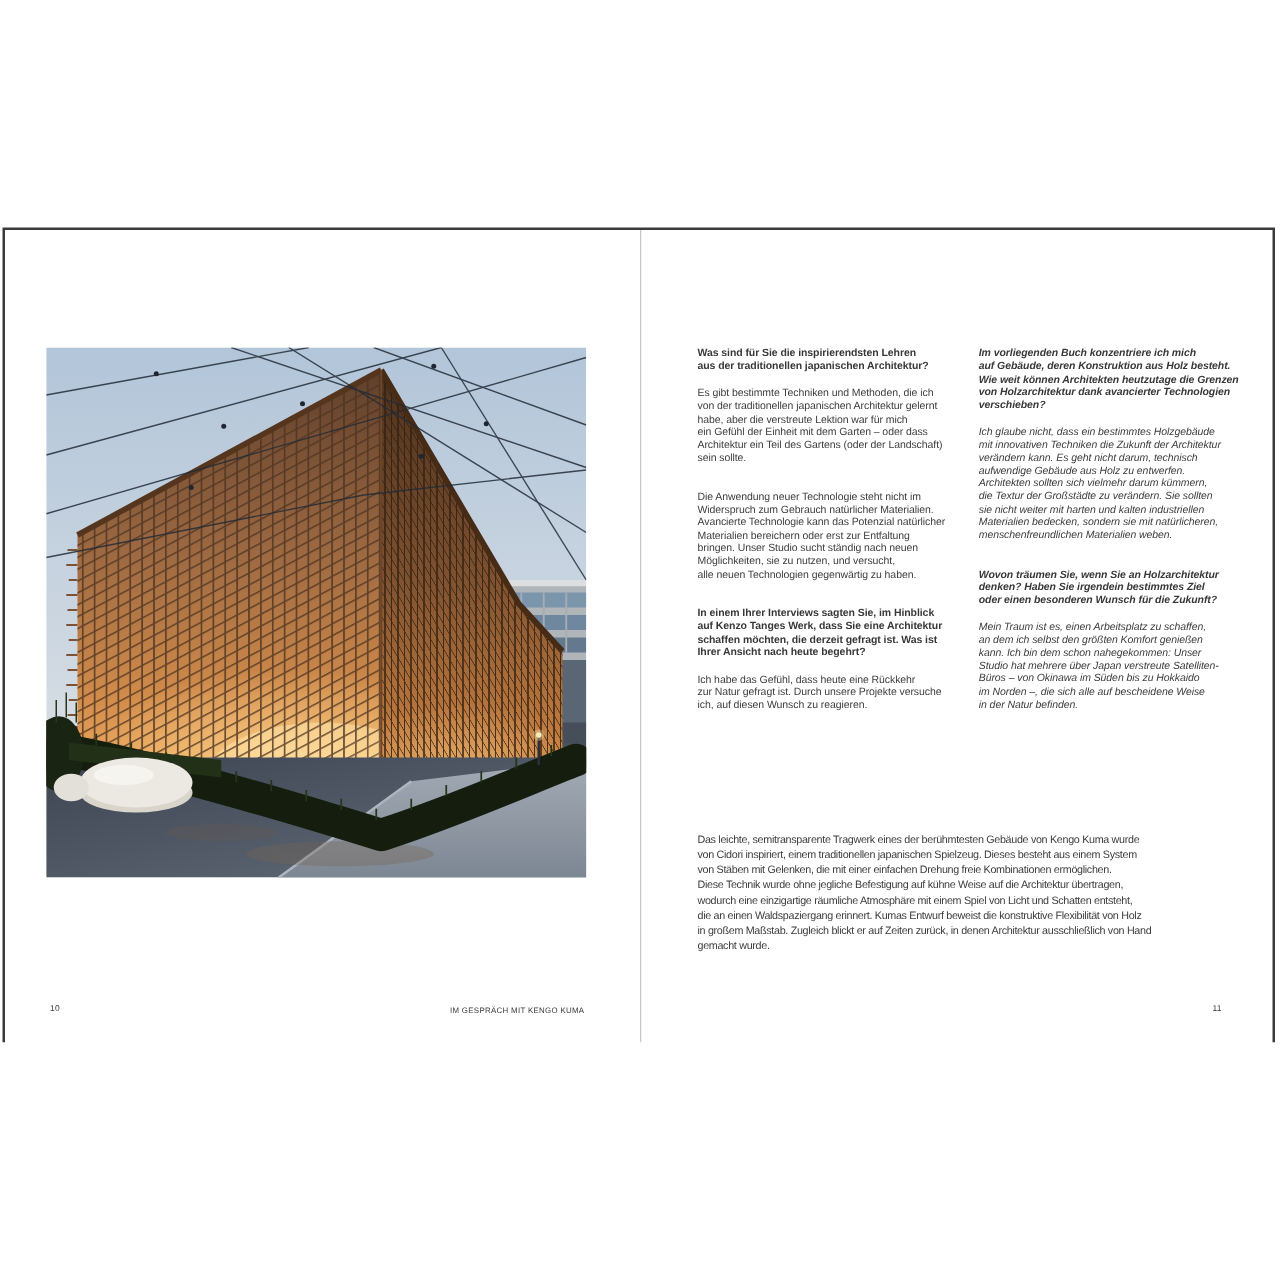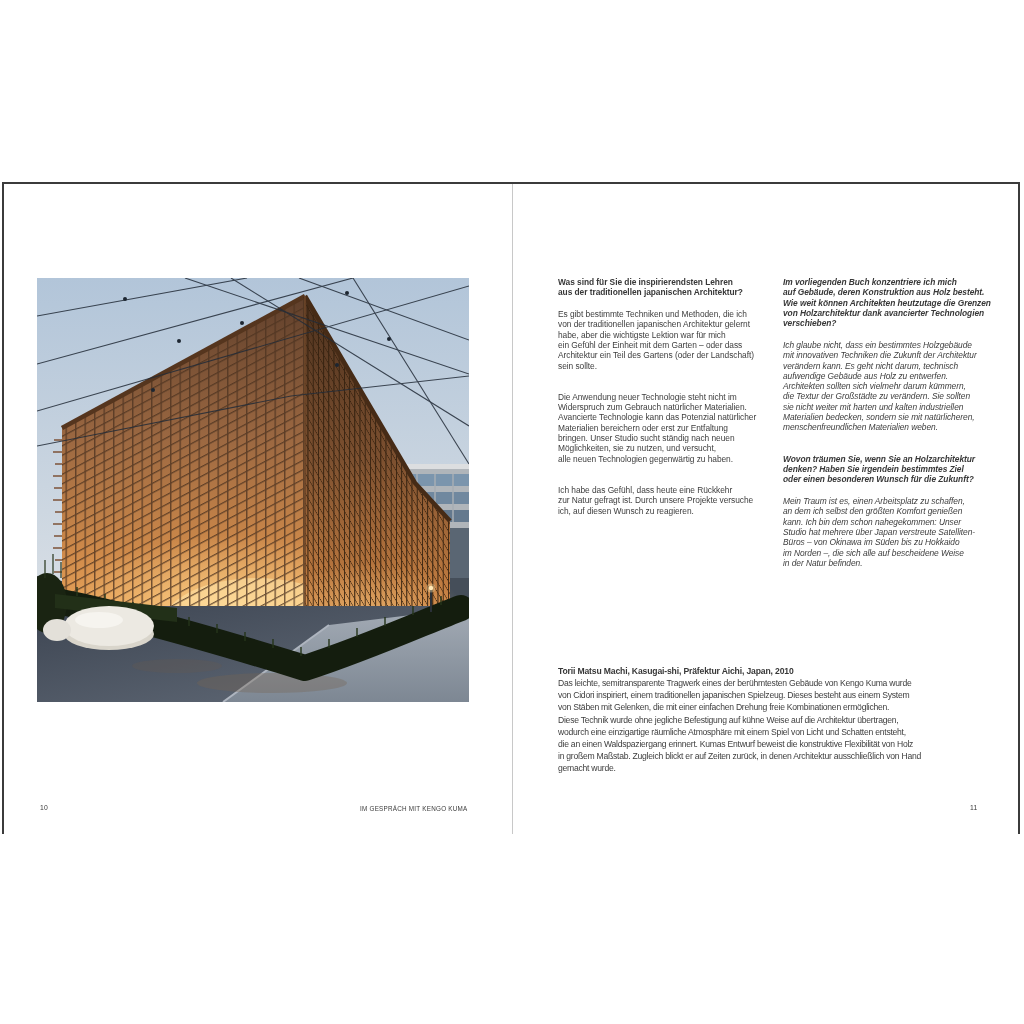--- a/index.html
+++ b/index.html
@@ -195,31 +195,35 @@
 
     <div class="spine"></div>
 
     <div>
 
       <div class="qa-col col1">
         <div class="q">Was sind für Sie die inspirierendsten Lehren
 aus der traditionellen japanischen Architektur?</div>
         <div class="a">Es gibt bestimmte Techniken und Methoden, die ich
 von der traditionellen japanischen Architektur gelernt
-habe, aber die wichtigste Lektion war für mich
+habe, aber die verstreute Lektion war für mich
 ein Gefühl der Einheit mit dem Garten – oder dass
 Architektur ein Teil des Gartens (oder der Landschaft)
 sein sollte.</div>
         <div class="a">Die Anwendung neuer Technologie steht nicht im
 Widerspruch zum Gebrauch natürlicher Materialien.
 Avancierte Technologie kann das Potenzial natürlicher
 Materialien bereichern oder erst zur Entfaltung
 bringen. Unser Studio sucht ständig nach neuen
 Möglichkeiten, sie zu nutzen, und versucht,
 alle neuen Technologien gegenwärtig zu haben.</div>
+        <div class="q">In einem Ihrer Interviews sagten Sie, im Hinblick
+auf Kenzo Tanges Werk, dass Sie eine Architektur
+schaffen möchten, die derzeit gefragt ist. Was ist
+Ihrer Ansicht nach heute begehrt?</div>
         <div class="a">Ich habe das Gefühl, dass heute eine Rückkehr
 zur Natur gefragt ist. Durch unsere Projekte versuche
 ich, auf diesen Wunsch zu reagieren.</div>
       </div>
 
       <div class="qa-col col2">
         <div class="q">Im vorliegenden Buch konzentriere ich mich
 auf Gebäude, deren Konstruktion aus Holz besteht.
 Wie weit können Architekten heutzutage die Grenzen
 von Holzarchitektur dank avancierter Technologien
@@ -239,21 +243,20 @@
         <div class="a">Mein Traum ist es, einen Arbeitsplatz zu schaffen,
 an dem ich selbst den größten Komfort genießen
 kann. Ich bin dem schon nahegekommen: Unser
 Studio hat mehrere über Japan verstreute Satelliten-
 Büros – von Okinawa im Süden bis zu Hokkaido
 im Norden –, die sich alle auf bescheidene Weise
 in der Natur befinden.</div>
       </div>
 
       <div class="caption">
-        <div class="cap-loc">Torii Matsu Machi, Kasugai-shi, Präfektur Aichi, Japan, 2010</div>
         <div class="cap-body">Das leichte, semitransparente Tragwerk eines der berühmtesten Gebäude von Kengo Kuma wurde
 von Cidori inspiriert, einem traditionellen japanischen Spielzeug. Dieses besteht aus einem System
 von Stäben mit Gelenken, die mit einer einfachen Drehung freie Kombinationen ermöglichen.
 Diese Technik wurde ohne jegliche Befestigung auf kühne Weise auf die Architektur übertragen,
 wodurch eine einzigartige räumliche Atmosphäre mit einem Spiel von Licht und Schatten entsteht,
 die an einen Waldspaziergang erinnert. Kumas Entwurf beweist die konstruktive Flexibilität von Holz
 in großem Maßstab. Zugleich blickt er auf Zeiten zurück, in denen Architektur ausschließlich von Hand
 gemacht wurde.</div>
       </div>
 

